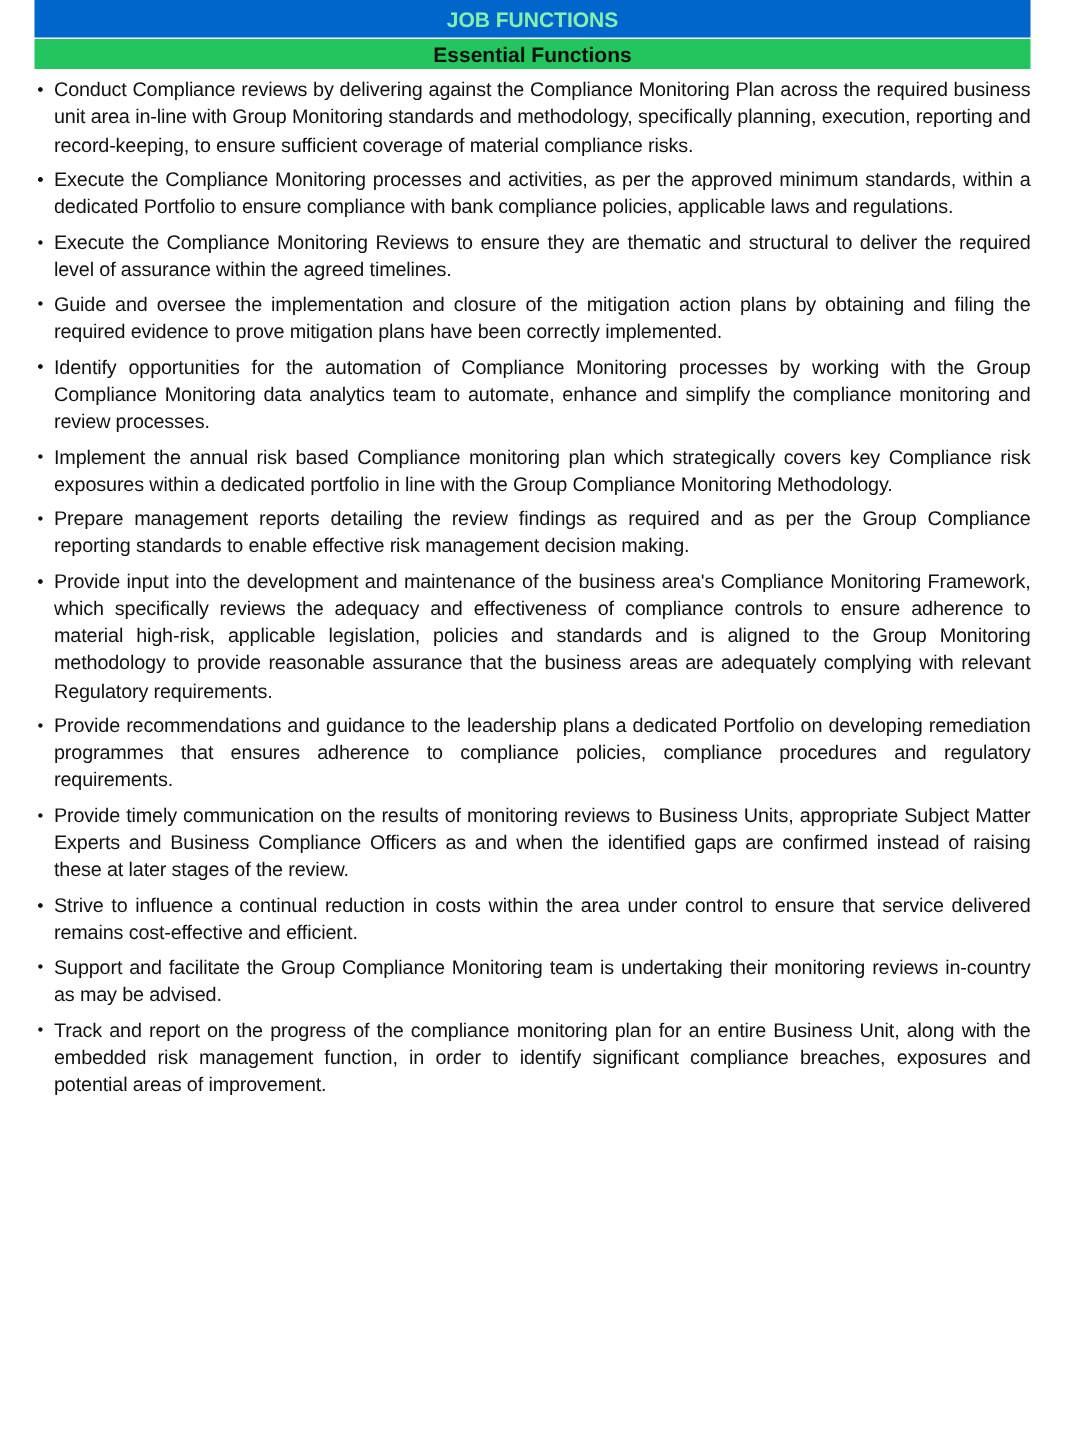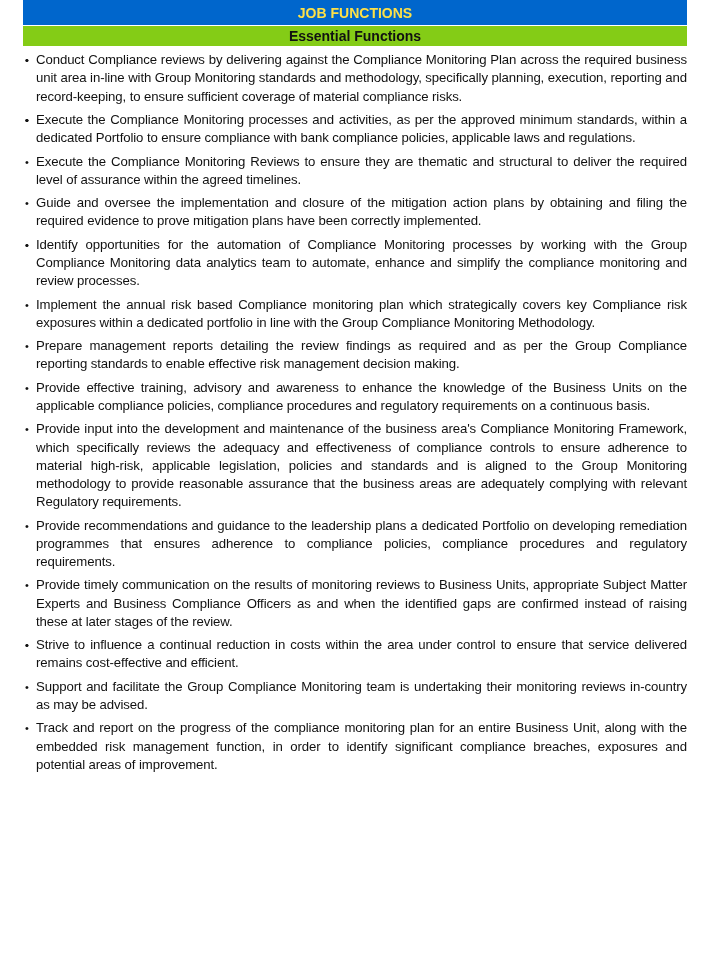--- a/index.html
+++ b/index.html
@@ -3,26 +3,26 @@
 <meta charset="utf-8">
 <style>
   html, body { margin: 0; padding: 0; background: #ffffff; }
   body {
     width: 711px; height: 960px; overflow: hidden; position: relative;
     font-family: "Liberation Sans", sans-serif;
     color: #111;
   }
   .page { position: absolute; left: 23px; top: 0; width: 664px; }
   .title-bar {
-    background: #0066cc; color: #fde047; height: 25px;
+    background: #0066cc; color: #86efac; height: 25px;
     display: flex; align-items: center; justify-content: center;
     font-weight: bold; font-size: 14px; text-align: center;
   }
   .subtitle-bar {
-    background: #84cc16; color: #111; height: 20px;
+    background: #22c55e; color: #111; height: 20px;
     display: flex; align-items: center; justify-content: center;
     font-weight: bold; font-size: 14px; margin-top: 1px;
   }
   ul.functions {
     list-style: none; margin: 0; padding: 0; margin-top: 3px;
   }
   ul.functions li {
     position: relative; padding-left: 13px;
     font-size: 13.2px; line-height: 18.2px; text-align: justify;
     margin-bottom: 5.2px;
@@ -47,21 +47,21 @@
     <li><span class="bullet">•</span><span>Conduct Compliance reviews by delivering against the Compliance Monitoring Plan across the required business unit area in-line with Group Monitoring standards and methodology, specifically planning, execution, reporting and record-keeping, to ensure sufficient coverage of material compliance risks.</span></li>
     <li><span class="bullet">•</span></li>
     <li><span class="bullet">•</span></li>
     <li><span class="bullet">•</span><span>Execute the Compliance Monitoring processes and activities, as per the approved minimum standards, within a dedicated Portfolio to ensure compliance with bank compliance policies, applicable laws and regulations.</span></li>
     <li><span class="bullet">•</span><span>Execute the Compliance Monitoring Reviews to ensure they are thematic and structural to deliver the required level of assurance within the agreed timelines.</span></li>
     <li><span class="bullet">•</span><span>Guide and oversee the implementation and closure of the mitigation action plans by obtaining and filing the required evidence to prove mitigation plans have been correctly implemented.</span></li>
     <li><span class="bullet">•</span></li>
     <li><span class="bullet">•</span><span>Identify opportunities for the automation of Compliance Monitoring processes by working with the Group Compliance Monitoring data analytics team to automate, enhance and simplify the compliance monitoring and review processes.</span></li>
     <li><span class="bullet">•</span><span>Implement the annual risk based Compliance monitoring plan which strategically covers key Compliance risk exposures within a dedicated portfolio in line with the Group Compliance Monitoring Methodology.</span></li>
     <li><span class="bullet">•</span><span>Prepare management reports detailing the review findings as required and as per the Group Compliance reporting standards to enable effective risk management decision making.</span></li>
-    <li><span class="bullet">•</span><span>Provide effective training, advisory and awareness to enhance the knowledge of the Business Units on the applicable compliance policies, compliance procedures and regulatory requirements on a continuous basis.</span></li>
+    <li><span class="bullet">•</span></li>
     <li><span class="bullet">•</span><span>Provide input into the development and maintenance of the business area's Compliance Monitoring Framework, which specifically reviews the adequacy and effectiveness of compliance controls to ensure adherence to material high-risk, applicable legislation, policies and standards and is aligned to the Group Monitoring methodology to provide  reasonable assurance that the business areas are adequately complying with relevant Regulatory requirements.</span></li>
     <li><span class="bullet">•</span><span>Provide recommendations and guidance to the leadership plans a dedicated Portfolio on developing remediation programmes that ensures adherence to compliance policies, compliance procedures and regulatory requirements.</span></li>
     <li><span class="bullet">•</span><span>Provide timely communication on the results of monitoring reviews to Business Units, appropriate Subject Matter Experts and Business Compliance Officers as and when the identified gaps are confirmed instead of raising these at later stages of the review.</span></li>
     <li><span class="bullet">•</span></li>
     <li><span class="bullet">•</span><span>Strive to influence a continual reduction in costs within the area under control to ensure that service delivered remains cost-effective and efficient.</span></li>
     <li><span class="bullet">•</span><span>Support and facilitate the Group Compliance Monitoring team is undertaking their monitoring reviews in-country as may be advised.</span></li>
     <li><span class="bullet">•</span><span>Track and report on the progress of the compliance monitoring plan for an entire Business Unit, along with the embedded risk management function, in order to identify significant compliance breaches, exposures and potential areas of improvement.</span></li>
   </ul>
 </div>
 

